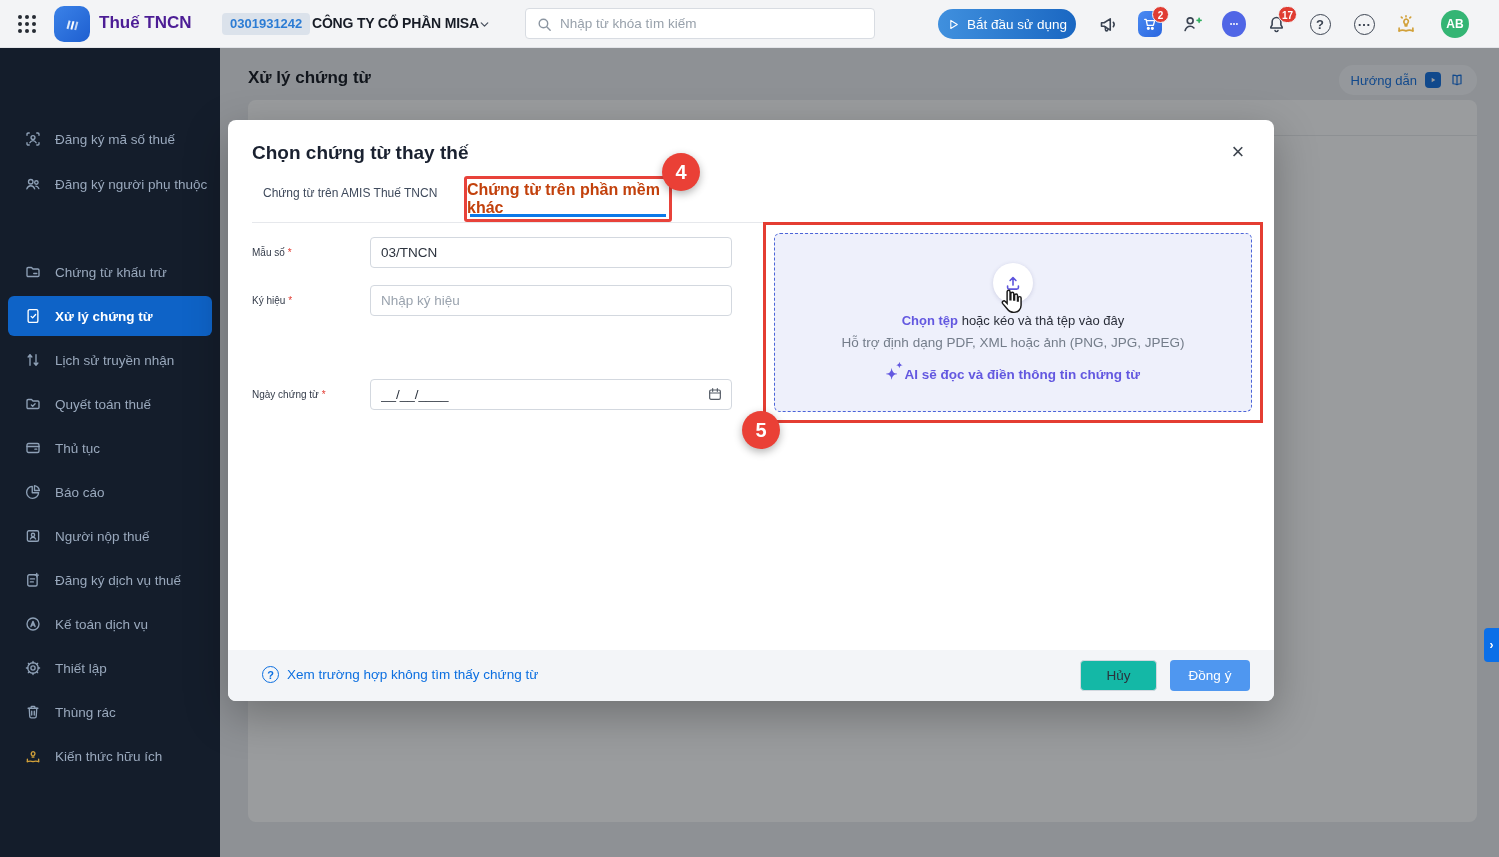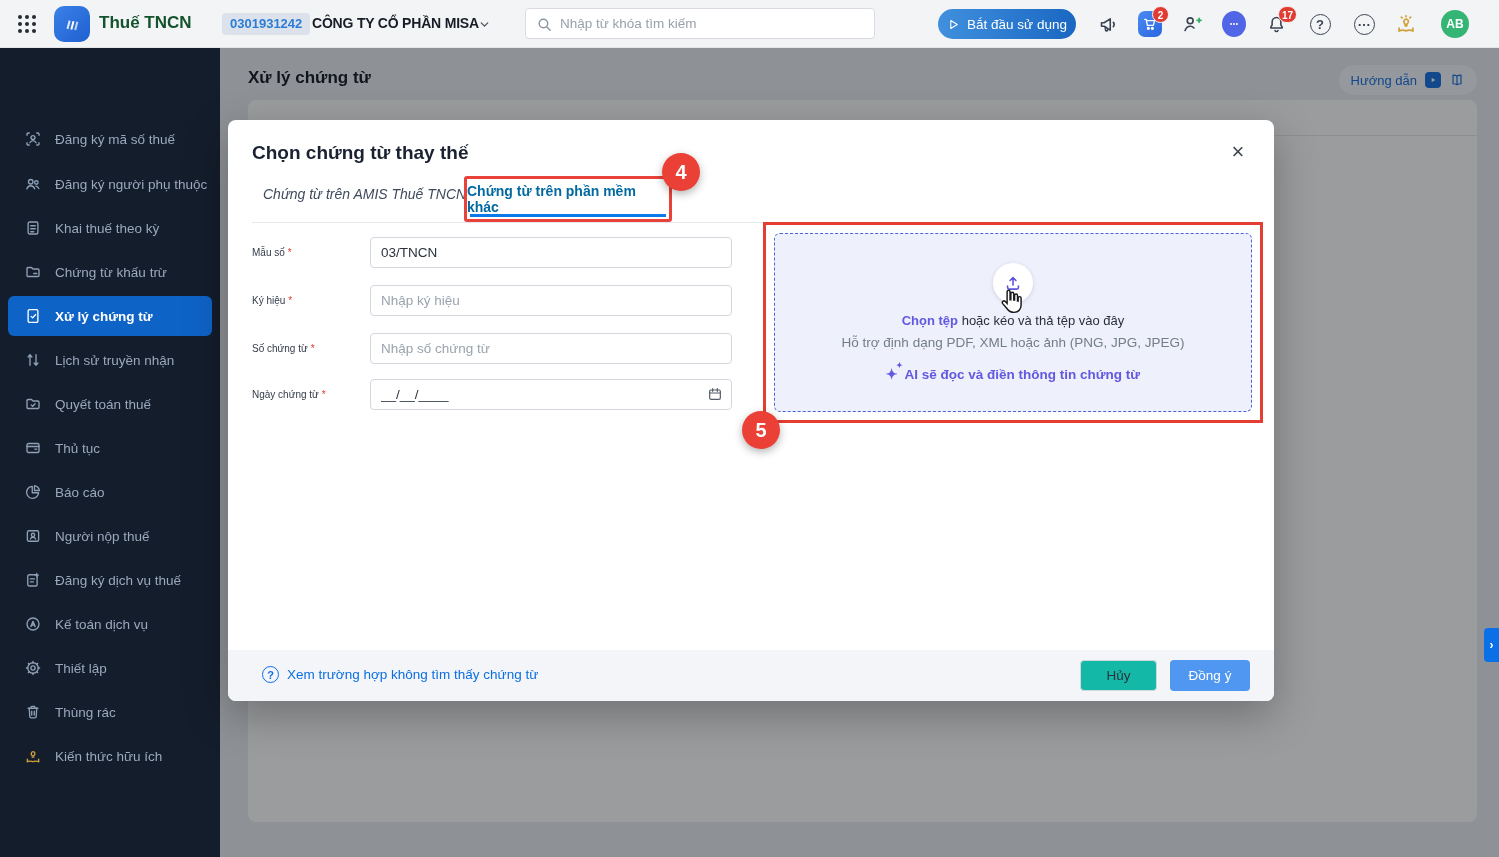--- a/index.html
+++ b/index.html
@@ -5,21 +5,21 @@
   * { margin:0; padding:0; box-sizing:border-box; }
   html,body { width:1499px; height:857px; overflow:hidden; background:#ebedf0;
               font-family:"Liberation Sans", sans-serif; }
 
   
   .topbar { position:absolute; left:0; top:0; width:1499px; height:48px;
             background:#f3f4f6; border-bottom:1px solid #e3e5e9; z-index:30; }
   .grid-btn { position:absolute; left:16px; top:13px; width:22px; height:22px; cursor:pointer; }
   .logo { position:absolute; left:54px; top:6px; width:36px; height:36px; border-radius:10px;
           background:linear-gradient(135deg,#3b82e8,#1e5fd0); display:flex; align-items:center; justify-content:center; }
-  .product { position:absolute; left:99px; top:13px; font-size:17px; font-weight:bold; color:#14532d; }
+  .product { position:absolute; left:99px; top:13px; font-size:17px; font-weight:bold; color:#4c1d95; }
   .taxbadge { position:absolute; left:222px; top:13px; height:22px; line-height:22px; padding:0 8px;
               background:#dbe2eb; border-radius:4px; color:#2c7cd4; font-weight:bold; font-size:13px; }
   .company { position:absolute; left:312px; top:15px; font-size:14px; font-weight:bold; color:#171c26;
              letter-spacing:-0.2px; }
   .comp-chev { position:absolute; left:478px; top:17px; }
   .search { position:absolute; left:525px; top:8px; width:350px; height:31px; background:#fff;
             border:1px solid #d8dce2; border-radius:4px;padding-left:12px; }
   .search svg { position:absolute; left:10px; top:7px; }
   .search input { position:absolute; left:34px; top:0; width:308px; height:29px; border:0; outline:none;
                   font-size:13.5px; color:#2b323d; background:transparent; font-family:"Liberation Sans",sans-serif; }
@@ -66,24 +66,24 @@
   .card-head { height:36px; border-bottom:1px solid #e8eaed; }
 
   .overlay { position:absolute; left:220px; top:48px; right:0; bottom:0; background:rgba(15,18,24,0.42); z-index:40; }
 
   
   .modal { position:absolute; left:228px; top:120px; width:1046px; height:581px; background:#fff;
            border-radius:8px; box-shadow:0 14px 44px rgba(0,0,0,.28); z-index:60; }
   .m-title { position:absolute; left:24px; top:22px; font-size:19px; font-weight:bold; color:#1a2130; }
   .m-close { position:absolute; right:22px; top:18px; width:28px; height:28px; font-size:22px; color:#3f4650;
              display:flex; align-items:center; justify-content:center; cursor:pointer; }
-  .tab1 { position:absolute; left:35px; top:66px; font-size:14px; color:#3f4a5c; cursor:pointer;font-style:italic; }
+  .tab1 { position:absolute; left:35px; top:66px; font-size:12px; color:#3f4a5c; cursor:pointer; }
   .tab2-box { position:absolute; left:236px; top:56px; width:208px; height:46px; border:3px solid #e8423a;
               border-radius:3px; display:flex; align-items:center; justify-content:center; }
-  .tab2 { font-size:14px; color:#0369a1; font-weight:bold; cursor:pointer; }
+  .tab2 { font-size:16px; color:#c2410c; font-weight:bold; cursor:pointer; }
   .tab2-underline { position:absolute; left:3px; right:3px; bottom:2px; height:3px; background:#0b79e8; }
   .m-divider { position:absolute; left:24px; right:24px; top:102px; height:1px; background:#e6e8ec; }
 
   .ann-badge { position:absolute; width:38px; height:38px; border-radius:50%; background:#ea4036; color:#fff;
                font-size:20px; font-weight:bold; display:flex; align-items:center; justify-content:center;
                box-shadow:0 3px 8px rgba(0,0,0,.3); z-index:5; }
   .badge-4 { left:434px; top:33px; }
   .badge-5 { left:514px; top:291px; }
 
   .frow { position:absolute; left:24px; width:710px; height:31px; }
@@ -250,27 +250,20 @@
   <div class="side-item" style="top:116px">
     <svg width="18" height="18" viewBox="0 0 24 24" fill="none" stroke="currentColor" stroke-width="1.8" stroke-linecap="round" stroke-linejoin="round">
       <circle cx="9" cy="9" r="3"></circle>
         <circle cx="16.5" cy="10" r="2.3"></circle>
       <path d="M3.8 18.5c.9-2.8 2.8-4.2 5.2-4.2s4.3 1.4 5.2 4.2"></path>
         <path d="M15.8 14.9c1.8.2 3.1 1.3 3.9 3.2"></path>
       </svg>
     <span class="slabel">Đăng ký người phụ thuộc</span>
   </div>
 
-  <div class="side-item" style="top:160px">
-    <svg width="18" height="18" viewBox="0 0 24 24" fill="none" stroke="currentColor" stroke-width="1.8" stroke-linecap="round" stroke-linejoin="round">
-      <rect x="5.5" y="4" width="13" height="16" rx="2"></rect>
-        <path d="M9 9h6M9 13h6M9 17h4"></path>
-      </svg>
-    <span class="slabel">Khai thuế theo kỳ</span>
-  </div>
 
   <div class="side-item" style="top:204px">
     <svg width="18" height="18" viewBox="0 0 24 24" fill="none" stroke="currentColor" stroke-width="1.8" stroke-linecap="round" stroke-linejoin="round">
       <path d="M4 7.5A1.5 1.5 0 0 1 5.5 6H10l2 2h6.5A1.5 1.5 0 0 1 20 9.5v7A1.5 1.5 0 0 1 18.5 18h-13A1.5 1.5 0 0 1 4 16.5z"></path>
       <path d="M13 14h4"></path>
       </svg>
     <span class="slabel">Chứng từ khấu trừ</span>
   </div>
 
   <div class="side-item active" style="top:248px">
@@ -407,24 +400,20 @@
   <div class="frow" style="top:117px">
     <div class="flabel"><span>Mẫu số</span><span class="req">*</span></div>
     <div class="fld-wrap"><input class="fld" value="03/TNCN" style=""></div>
   </div>
 
   <div class="frow" style="top:165px">
     <div class="flabel"><span>Ký hiệu</span><span class="req">*</span></div>
     <div class="fld-wrap"><input class="fld" placeholder="Nhập ký hiệu" style=""></div>
   </div>
 
-  <div class="frow" style="top:213px">
-    <div class="flabel"><span>Số chứng từ</span><span class="req">*</span></div>
-    <div class="fld-wrap"><input class="fld" placeholder="Nhập số chứng từ" style=""></div>
-  </div>
 
   <div class="frow" style="top:259px">
     <div class="flabel"><span>Ngày chứng từ</span><span class="req">*</span></div>
     <div class="fld-wrap">
       <input class="fld" value="__/__/____" style="">
       <span class="cal-ico">
         <svg width="16" height="16" viewBox="0 0 24 24" fill="none" stroke="#555c66" stroke-width="1.8" stroke-linecap="round" stroke-linejoin="round">
           <rect x="4" y="6" width="16" height="14" rx="2"></rect>
             <path d="M4 10.5h16M8.5 4v4M15.5 4v4"></path>
           </svg>

